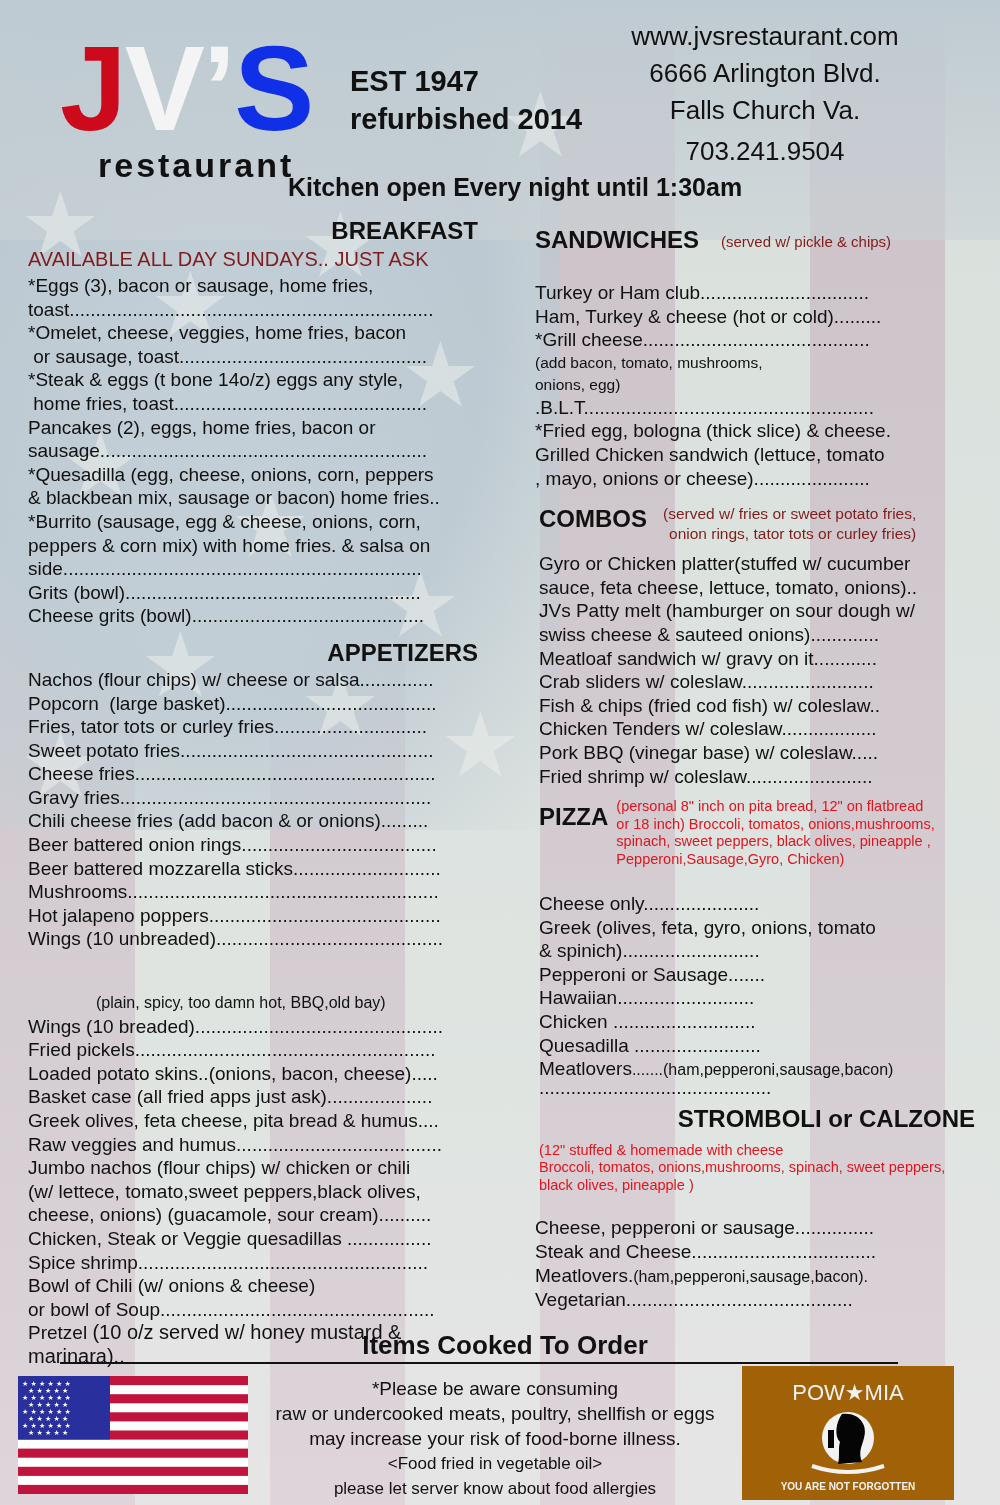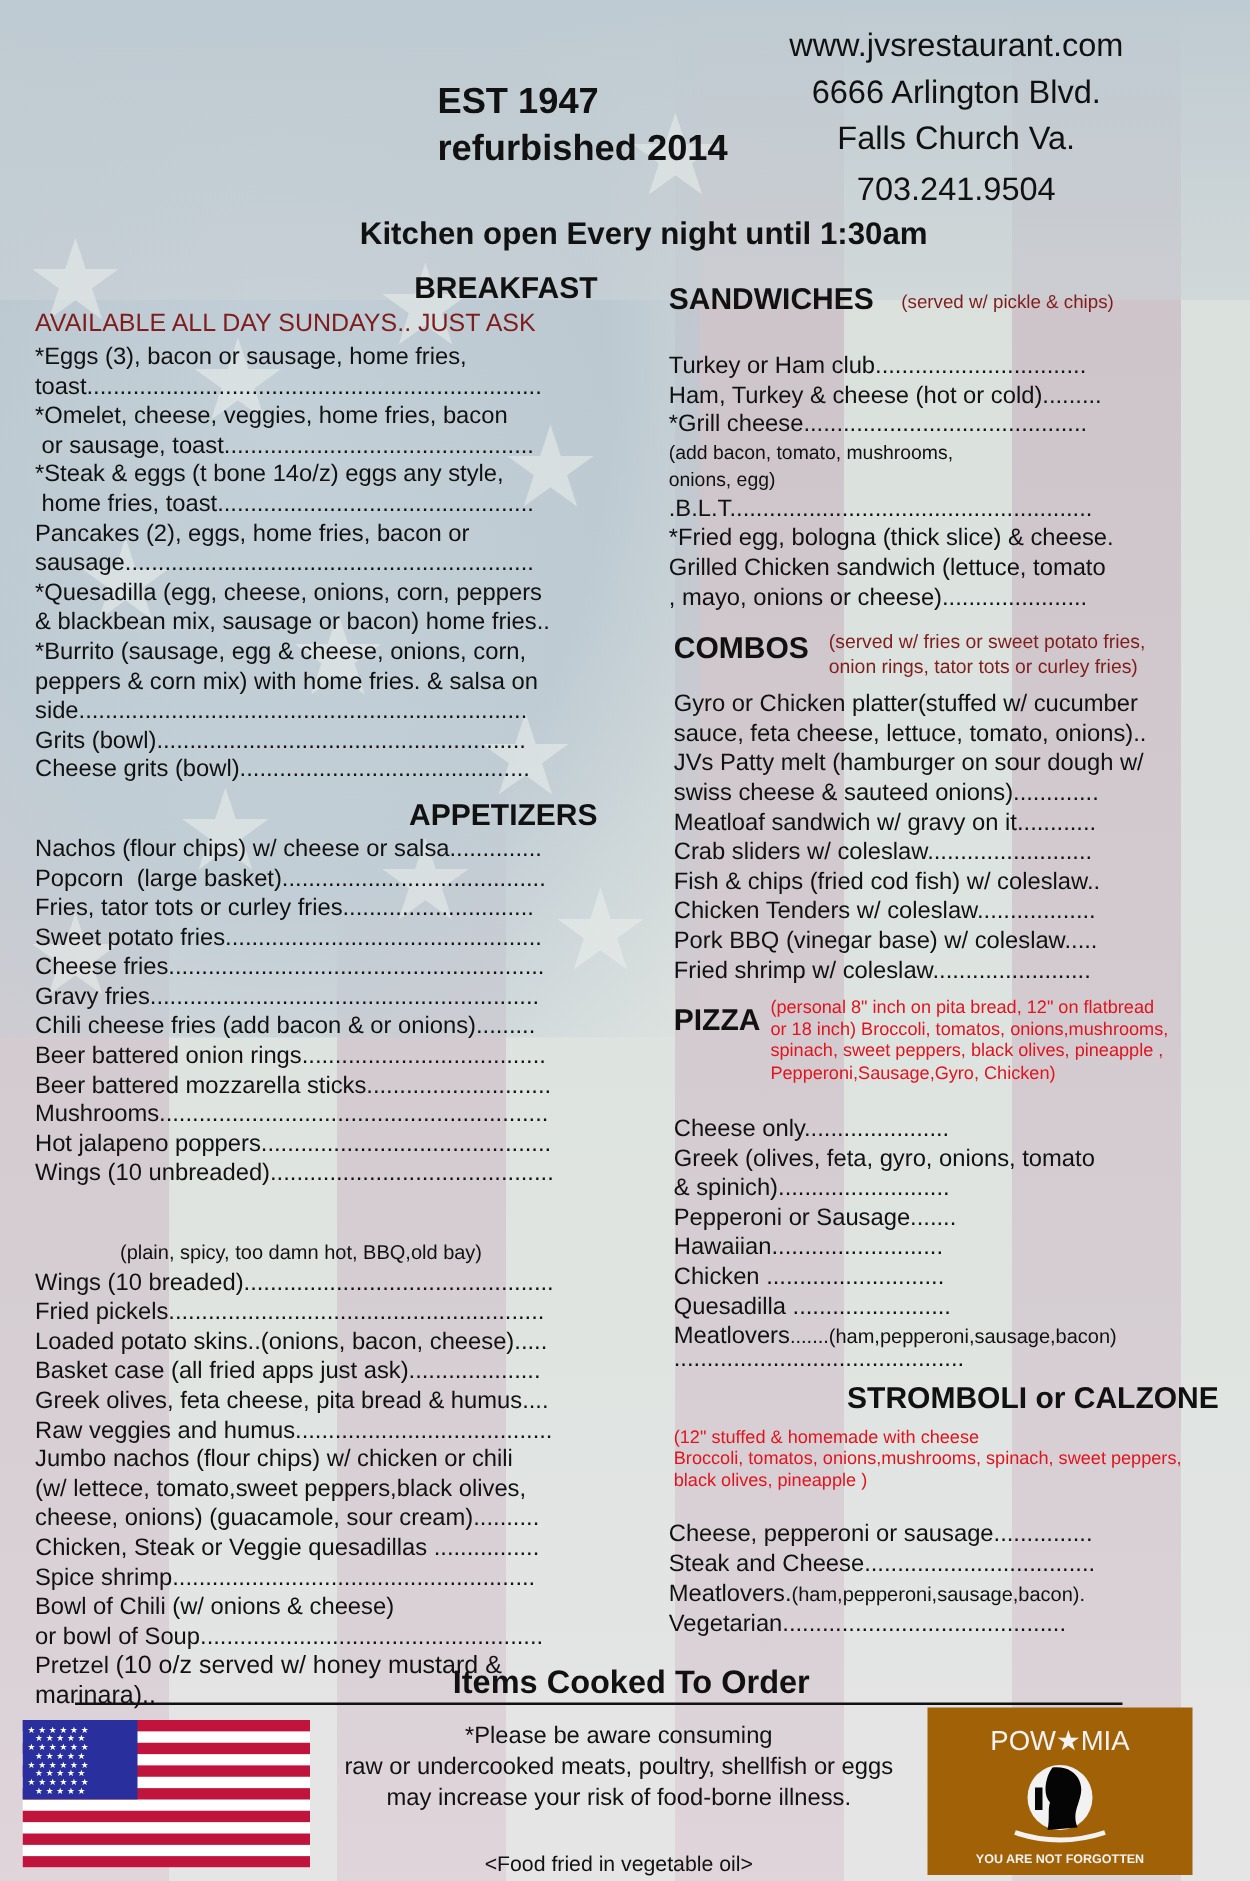--- a/index.html
+++ b/index.html
@@ -45,21 +45,21 @@
   .row-head { display:flex; align-items:flex-start; }
   .note-small { color:#e0141e; font-size:14.5px; line-height:17.5px; }
   .gap { height:10px; }
 
   
   .cooked { position:absolute; left:0; width:1000px; top:1330px; text-align:center; font-size:26px; padding-left:10px; box-sizing:border-box;font-weight:bold; }
   .rule { position:absolute; left:60px; top:1362px; width:838px; height:2px; background:#111; }
   .usflag { position:absolute; left:18px; top:1376px; width:230px; height:118px; }
   .powflag { position:absolute; left:742px; top:1366px; width:212px; height:134px; background:#a16207; }
   .warning { position:absolute; left:250px; top:1376px; width:490px; text-align:center; font-size:19px; line-height:25px; }
-  .warning .sm { font-size:17px;margin-top:28px; }
+  .warning .sm { font-size:17px; }
 </style>
 </head>
 <body>
 
 <div class="bg">
   <div class="stripes"></div>
   <div class="canton"></div>
   <div class="canton2"></div>
   <span class="star" style="left:20px;top:180px;">★</span>
   <span class="star" style="left:150px;top:260px;">★</span>
@@ -71,20 +71,26 @@
   <span class="star" style="left:140px;top:620px;">★</span>
   <span class="star" style="left:300px;top:660px;">★</span>
   <span class="star" style="left:440px;top:700px;">★</span>
   <span class="star" style="left:20px;top:720px;">★</span>
   <span class="star" style="left:500px;top:80px;">★</span>
   <div class="fade"></div>
 </div>
 
 <div class="content">
 
+  <div class="logo">
+    <div class="letters">
+      <span class="j">J</span><span class="v">V</span><span class="ap">’</span><span class="s">S</span>
+    </div>
+    <div class="sub">restaurant</div>
+  </div>
 
   <div class="est">
     <div>EST 1947</div>
     <div>refurbished 2014</div>
   </div>
 
   <div class="contact">
     <div>www.jvsrestaurant.com</div>
     <div>6666 Arlington Blvd.</div>
     <div>Falls Church Va.</div>
@@ -162,21 +168,21 @@
       <div class="item small">onions, egg)</div>
       <div class="item">.B.L.T.......................................................</div>
       <div class="item">*Fried egg, bologna (thick slice) &amp; cheese.</div>
       <div class="item">Grilled Chicken sandwich (lettuce, tomato</div>
       <div class="item">, mayo, onions or cheese)......................</div>
     </section>
 
     <section style="margin-top:14px;padding-left:4px;">
       <div class="row-head">
         <div class="sec-title">COMBOS</div>
-        <div style="margin-left:16px;text-align:left;">
+        <div style="margin-left:16px;text-align:right;">
           <div class="sec-note" style="font-size:15.5px;line-height:20px;">(served w/ fries or sweet potato fries,</div>
           <div class="sec-note" style="font-size:15.5px;line-height:20px;">onion rings, tator tots or curley fries)</div>
         </div>
       </div>
       <div style="height:8px;"></div>
       <div class="item">Gyro or Chicken platter(stuffed w/ cucumber</div>
       <div class="item">sauce, feta cheese, lettuce, tomato, onions)..</div>
       <div class="item">JVs Patty melt (hamburger on sour dough w/</div>
       <div class="item">swiss cheese &amp; sauteed onions).............</div>
       <div class="item">Meatloaf sandwich w/ gravy on it............</div>

